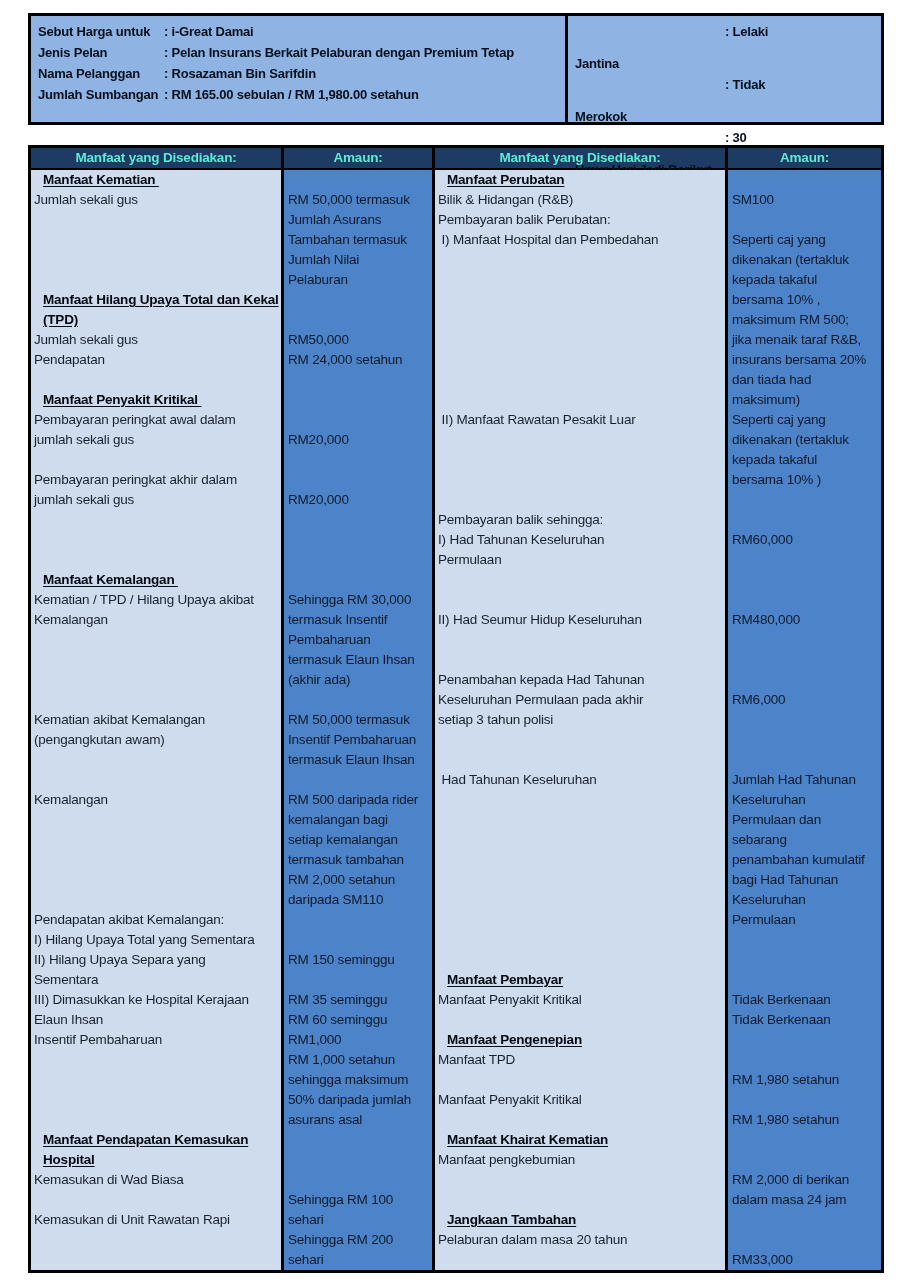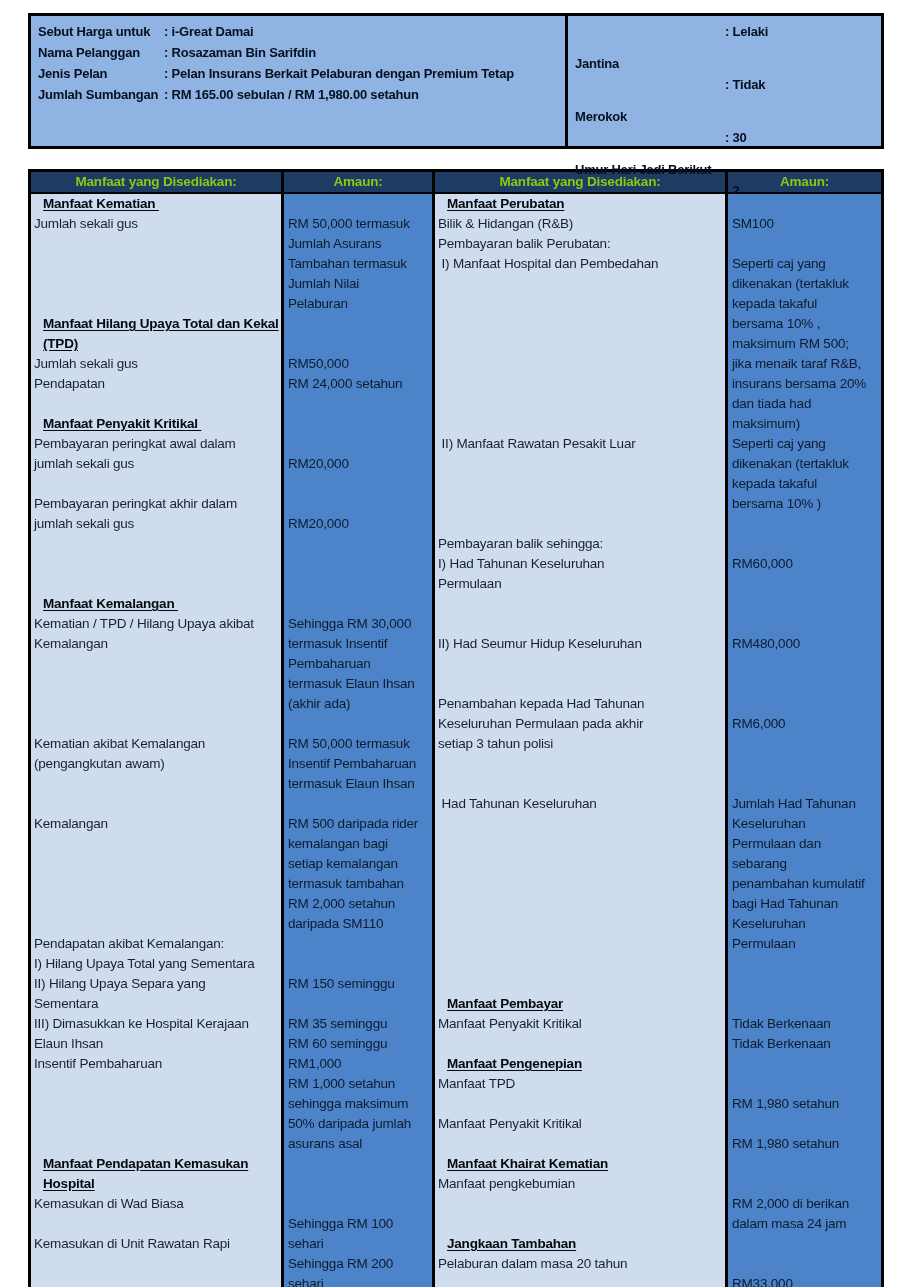--- a/index.html
+++ b/index.html
@@ -11,39 +11,39 @@
     --border:#000000;
   }
   *{box-sizing:border-box;margin:0;padding:0;}
   html,body{background:#ffffff;}
   body{
     width:907px;height:1287px;position:relative;overflow:hidden;
     font-family:"Liberation Sans","DejaVu Sans",sans-serif;
     color:var(--body_text);
   }
   .topbox{
-    margin:13px 0 0 28px;width:856px;height:136px;
+    margin:13px 0 0 28px;width:856px;height:112px;
     border:3px solid var(--border);
     background:var(--summary_bg);
     display:flex;
   }
   .topbox-cell{padding:5px 7px 0 7px;font-weight:bold;font-size:13px;letter-spacing:-0.2px;color:#06101f;}
   .topbox-cell.left{flex:0 0 534px;}
   .topbox-cell.right{flex:1 1 auto;border-left:3px solid var(--border);}
   .trow{display:flex;line-height:21px;white-space:pre;}
   .left .tlabel{flex:0 0 126px;}
   .right .tlabel{flex:0 0 150px;margin-top:32px;}
   .tvalue::before{content:": ";}
   .benefits-table{
     margin:20px 0 0 28px;width:856px;
     border:3px solid var(--border);
   }
   .thead{display:flex;background:var(--header_bg);border-bottom:2px solid var(--border);height:22px;}
   .th{
-    color:#84cc16;font-weight:bold;font-size:13.5px;line-height:20px;
+    color:#5eead4;font-weight:bold;font-size:13.5px;line-height:20px;
     text-align:center;letter-spacing:-0.2px;
   }
   .tbody{display:flex;}
   .w1{flex:0 0 250px;}
   .w2{flex:0 0 151px;border-left:3px solid var(--border);}
   .w3{flex:0 0 293px;border-left:3px solid var(--border);}
   .w4{flex:0 0 156px;border-left:3px solid var(--border);}
   .col{min-height:1100px;}
   .col.labels{background:var(--label_col_bg);}
   .col.amounts{background:var(--amount_col_bg);}
@@ -56,22 +56,22 @@
     font-weight:bold;color:#040911;
     text-decoration:underline;text-underline-offset:2px;padding-left:12px;
   }
 </style>
 </head>
 <body>
 
 <div class="topbox">
   <div class="topbox-cell left" id="summary-left">
       <div class="trow"><span class="tlabel">Sebut Harga untuk</span><span class="tvalue">i-Great Damai</span></div>
+      <div class="trow"><span class="tlabel">Jenis Pelan</span><span class="tvalue">Pelan Insurans Berkait Pelaburan dengan Premium Tetap</span></div>
       <div class="trow"><span class="tlabel">Nama Pelanggan</span><span class="tvalue">Rosazaman Bin Sarifdin</span></div>
-      <div class="trow"><span class="tlabel">Jenis Pelan</span><span class="tvalue">Pelan Insurans Berkait Pelaburan dengan Premium Tetap</span></div>
       <div class="trow"><span class="tlabel">Jumlah Sumbangan</span><span class="tvalue">RM 165.00 sebulan / RM 1,980.00 setahun</span></div>
     </div>
   <div class="topbox-cell right" id="summary-right">
       <div class="trow"><span class="tlabel">Jantina</span><span class="tvalue">Lelaki</span></div>
       <div class="trow"><span class="tlabel">Merokok</span><span class="tvalue">Tidak</span></div>
       <div class="trow"><span class="tlabel">Umur Hari Jadi Berikut</span><span class="tvalue">30</span></div>
       <div class="trow"><span class="tlabel">Kelas Perkerjaan</span><span class="tvalue">2</span></div>
       <div class="trow"><span class="tlabel">Jenis Premium</span><span class="tvalue">Tahunan</span></div>
     </div>
 </div>

